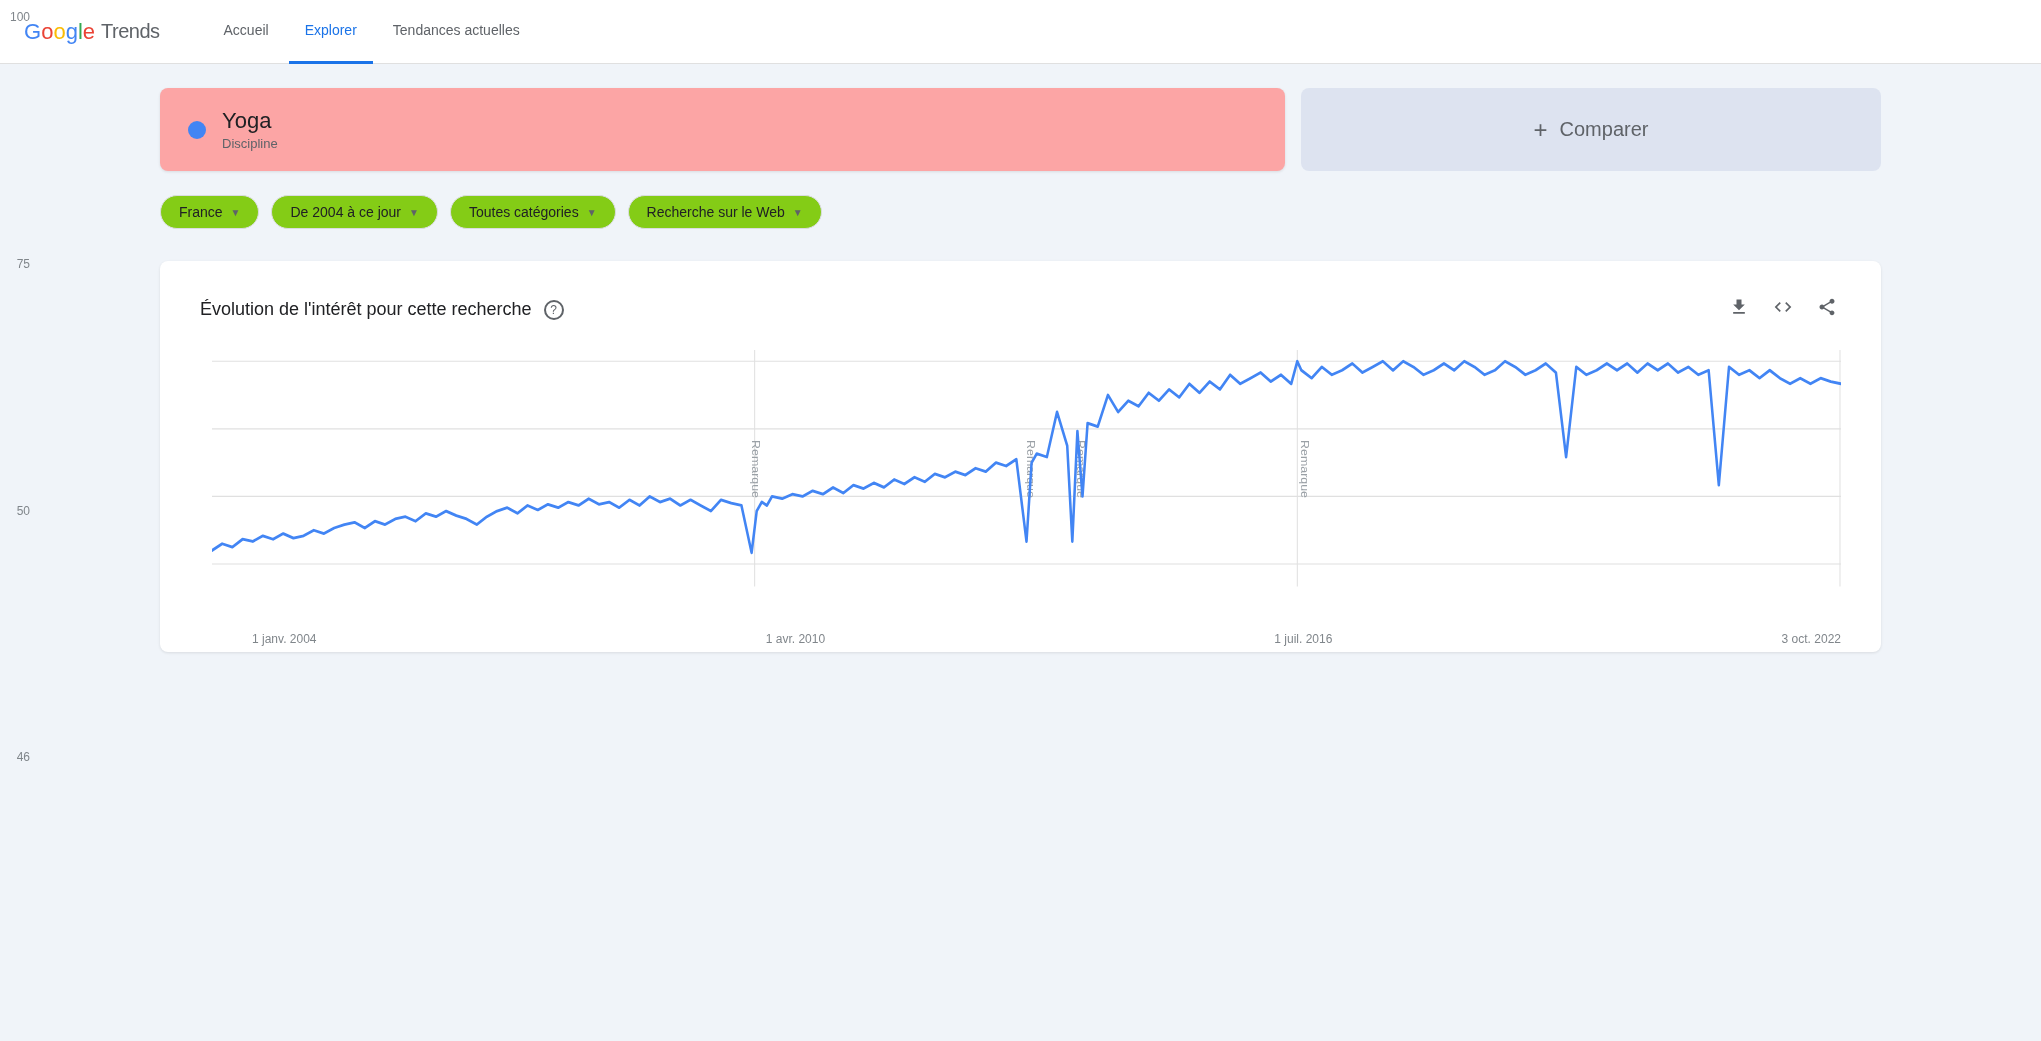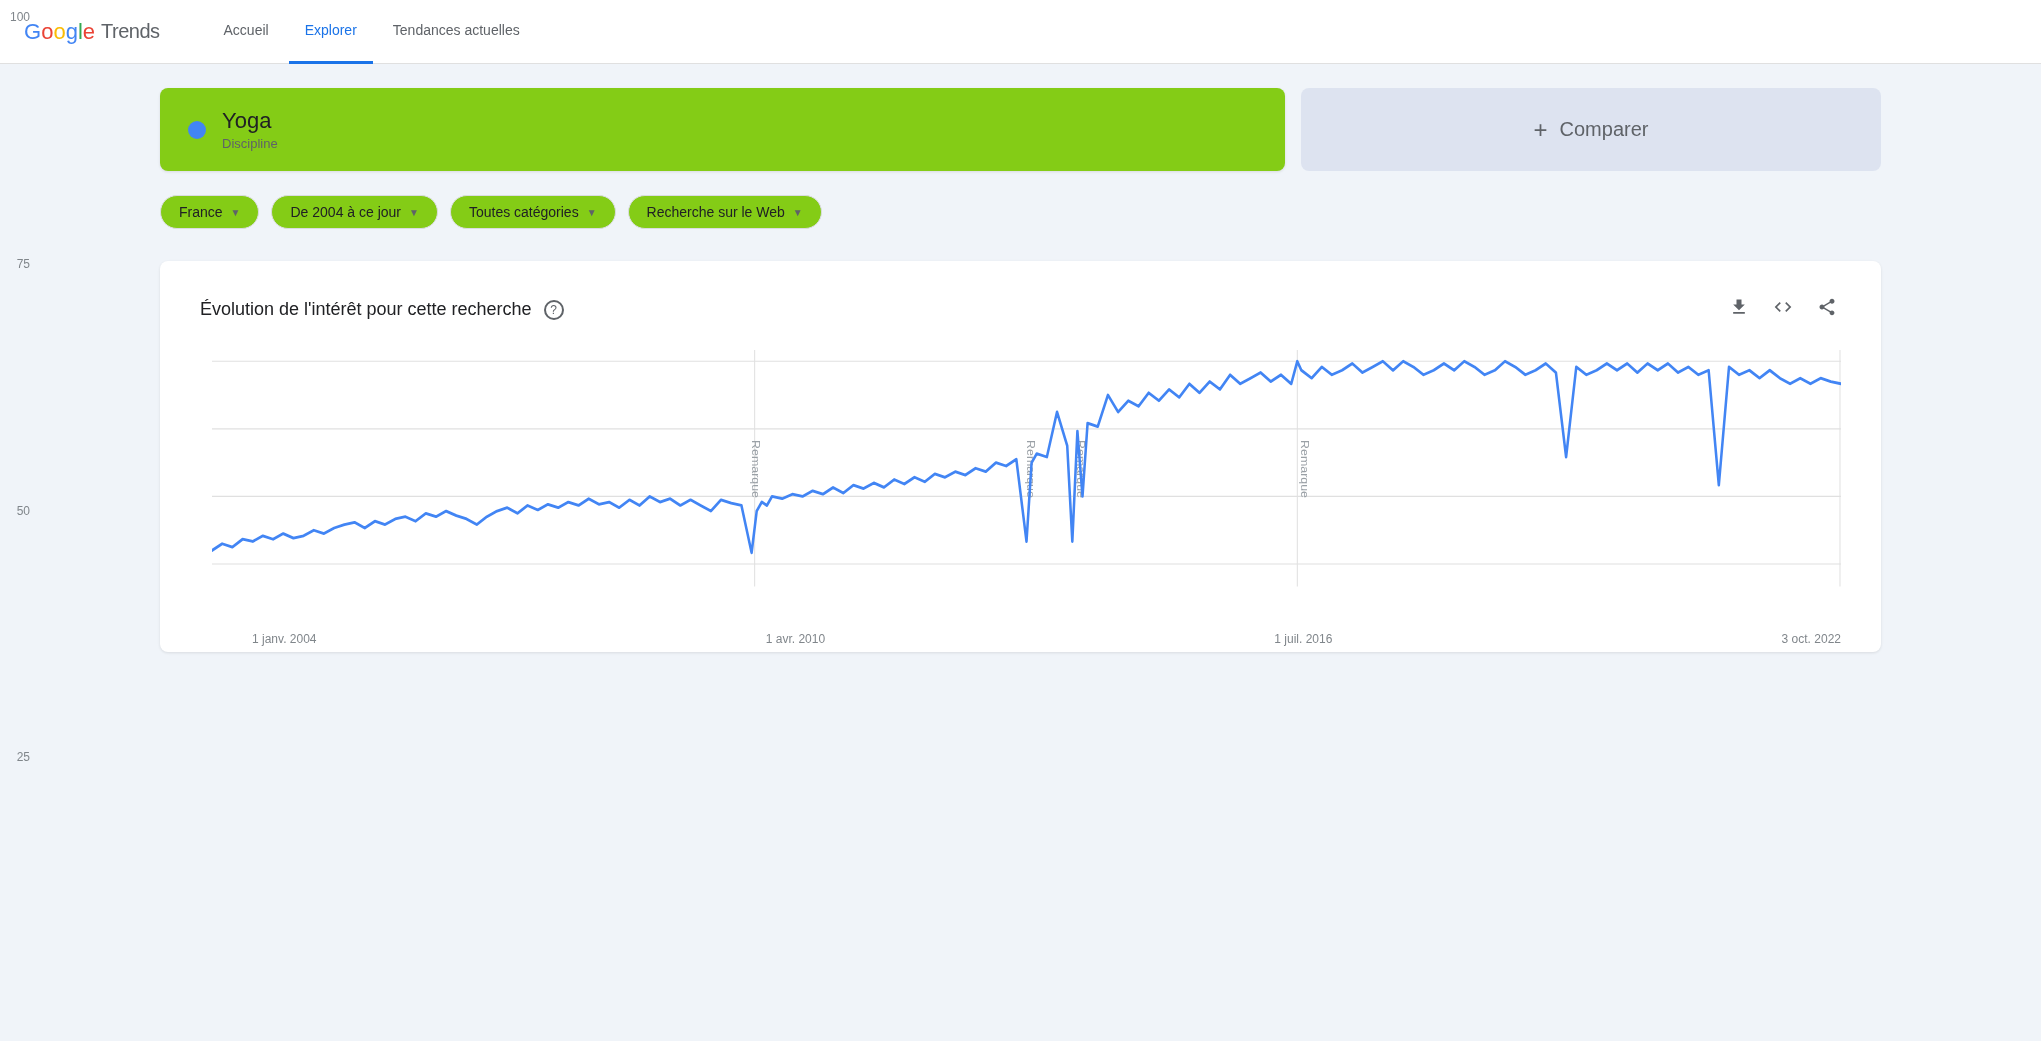--- a/index.html
+++ b/index.html
@@ -69,21 +69,21 @@
       padding: 24px 160px;
     }
 
     
     .search-section {
       display: flex;
       gap: 16px;
       margin-bottom: 24px;
     }
     .search-box {
-      background: #84cc16;
+      background: #fca5a5;
       border-radius: 8px;
       padding: 20px 28px;
       flex: 1;
       display: flex;
       align-items: center;
       gap: 16px;
       box-shadow: 0 1px 3px rgba(0,0,0,0.1);
     }
     .search-dot {
       width: 18px;
@@ -316,21 +316,21 @@
         </button>
       </div>
     </div>
 
     <div style="display:flex; width:100%;">
 
       <div class="y-labels">
         <span class="y-label">100</span>
         <span class="y-label">75</span>
         <span class="y-label">50</span>
-        <span class="y-label">25</span>
+        <span class="y-label">46</span>
         <span class="y-label"></span>
       </div>
 
       <div style="flex:1; padding-left:12px;">
         <svg class="chart-svg" viewBox="0 0 1600 240" preserveAspectRatio="none">
 
           <line x1="0" y1="10" x2="1600" y2="10" stroke="#e0e0e0" stroke-width="1"></line>
           <line x1="0" y1="70" x2="1600" y2="70" stroke="#e0e0e0" stroke-width="1"></line>
           <line x1="0" y1="130" x2="1600" y2="130" stroke="#e0e0e0" stroke-width="1"></line>
           <line x1="0" y1="190" x2="1600" y2="190" stroke="#e0e0e0" stroke-width="1"></line>

